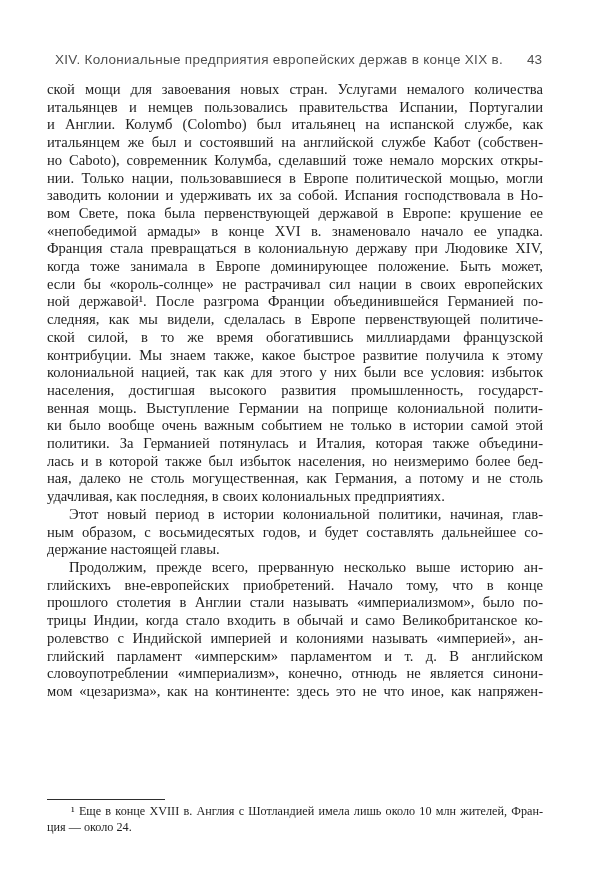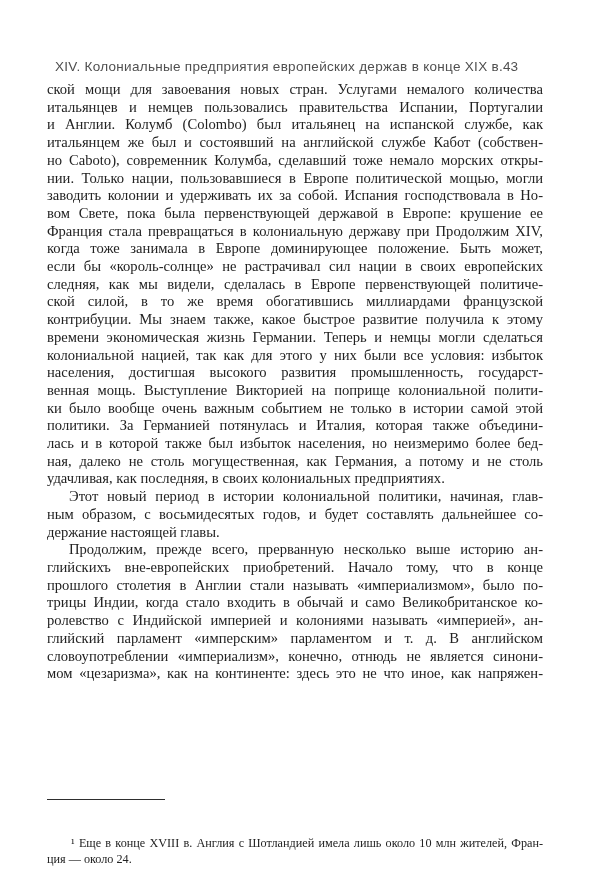--- a/index.html
+++ b/index.html
@@ -6,44 +6,44 @@
   .page{
     position:relative;
     width:600px;height:890px;
     background:var(--paper,#ffffff);
     overflow:hidden;
     font-family:"Liberation Serif", serif;
     color:var(--ink,#222222);
   }
   .running-header{
     position:absolute;left:55px;top:52px;width:487px;
-    display:flex;align-items:baseline;
+    display:flex;justify-content:space-between;align-items:baseline;
     font-family:"Liberation Sans", sans-serif;
     font-size:13.5px;line-height:16px;
     color:var(--header-ink,#4f4f4f);
     letter-spacing:0.3px;
   }
-  .running-header .page-number{letter-spacing:0;margin-top:7px;}
+  .running-header .page-number{letter-spacing:0;}
   .body-text{
     position:absolute;left:47px;top:81px;width:496px;
   }
   .line{
     font-size:14.6px;
     line-height:17.7px;
     text-align:justify;
     text-align-last:justify;
   }
   .line.indent{text-indent:22px;}
   .line.para-end{text-align-last:left;}
   .footnote-rule{
     position:absolute;left:47px;top:799px;width:118px;height:0;
     border-top:1.2px solid #2e2e2e;
   }
   .footnote-block{
-    position:absolute;left:47px;top:836px;width:496px;
+    position:absolute;left:47px;top:804px;width:496px;
   }
   .footnote-block .line{
     font-size:12.2px;
     line-height:15.6px;
   }
   .footnote-block .line.indent{text-indent:24px;}
 </style>
 </head>
 <body>
 
@@ -56,30 +56,31 @@
 
   <div class="body-text">
       <div class="line">ской мощи для завоевания новых стран. Услугами немалого количества</div>
       <div class="line">итальянцев и немцев пользовались правительства Испании, Португалии</div>
       <div class="line">и Англии. Колумб (Colombo) был итальянец на испанской службе, как</div>
       <div class="line">итальянцем же был и состоявший на английской службе Кабот (собствен-</div>
       <div class="line">но Caboto), современник Колумба, сделавший тоже немало морских откры-</div>
       <div class="line">нии. Только нации, пользовавшиеся в Европе политической мощью, могли</div>
       <div class="line">заводить колонии и удерживать их за собой. Испания господствовала в Но-</div>
       <div class="line">вом Свете, пока была первенствующей державой в Европе: крушение ее</div>
-      <div class="line">Франция стала превращаться в колониальную державу при Продолжим XIV,</div>
+      <div class="line">«непобедимой армады» в конце XVI в. знаменовало начало ее упадка.</div>
+      <div class="line">Франция стала превращаться в колониальную державу при Людовике XIV,</div>
       <div class="line">когда тоже занимала в Европе доминирующее положение. Быть может,</div>
       <div class="line">если бы «король-солнце» не растрачивал сил нации в своих европейских</div>
+      <div class="line">ной державой¹. После разгрома Франции объединившейся Германией по-</div>
       <div class="line">следняя, как мы видели, сделалась в Европе первенствующей политиче-</div>
       <div class="line">ской силой, в то же время обогатившись миллиардами французской</div>
       <div class="line">контрибуции. Мы знаем также, какое быстрое развитие получила к этому</div>
-      <div class="line">времени экономическая жизнь Германии. Теперь и немцы могли сделаться</div>
       <div class="line">колониальной нацией, так как для этого у них были все условия: избыток</div>
       <div class="line">населения, достигшая высокого развития промышленность, государст-</div>
-      <div class="line">венная мощь. Выступление Викторией на поприще колониальной полити-</div>
+      <div class="line">венная мощь. Выступление Германии на поприще колониальной полити-</div>
       <div class="line">ки было вообще очень важным событием не только в истории самой этой</div>
       <div class="line">политики. За Германией потянулась и Италия, которая также объедини-</div>
       <div class="line">лась и в которой также был избыток населения, но неизмеримо более бед-</div>
       <div class="line">ная, далеко не столь могущественная, как Германия, а потому и не столь</div>
       <div class="line para-end">удачливая, как последняя, в своих колониальных предприятиях.</div>
       <div class="line indent">Этот новый период в истории колониальной политики, начиная, глав-</div>
       <div class="line">ным образом, с восьмидесятых годов, и будет составлять дальнейшее со-</div>
       <div class="line para-end">держание настоящей главы.</div>
       <div class="line indent">Продолжим, прежде всего, прерванную несколько выше историю ан-</div>
       <div class="line">глийскихъ вне-европейских приобретений. Начало тому, что в конце</div>

